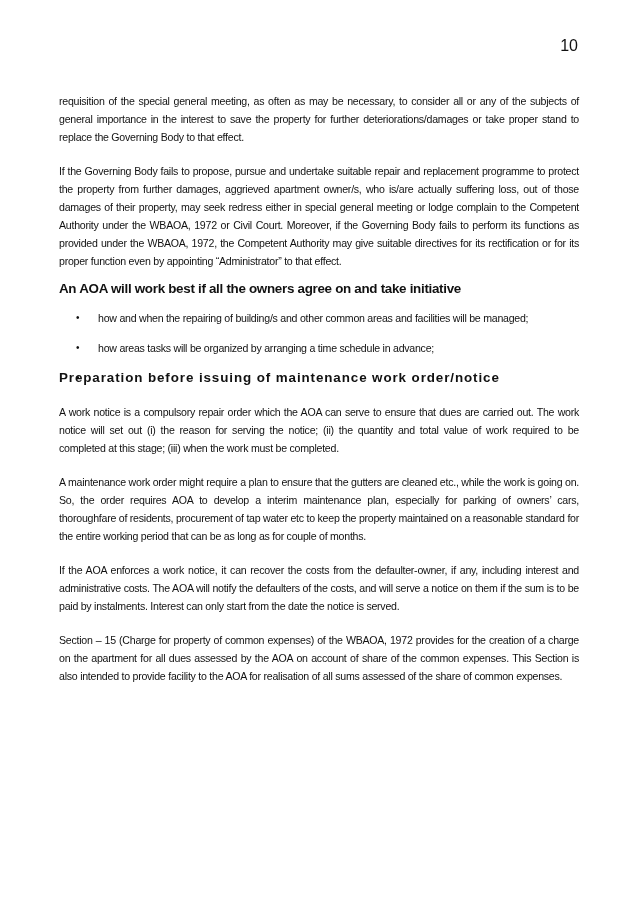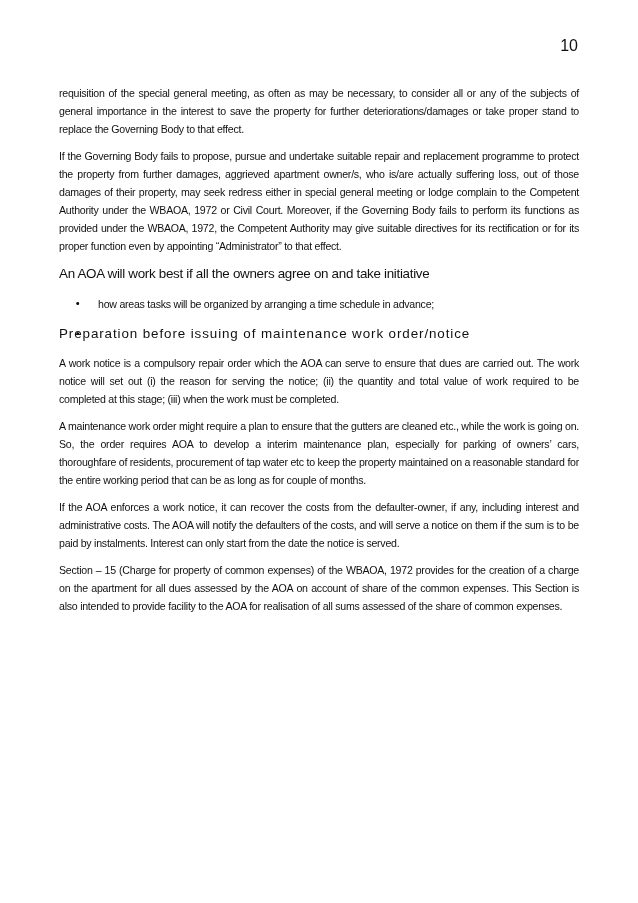--- a/index.html
+++ b/index.html
@@ -1,39 +1,40 @@
 <!DOCTYPE html>
 <html><head>
   <meta charset="utf-8">
   <style>
     html, body { margin: 0; padding: 0; background: #ffffff; }
     body { width: 638px; height: 903px; position: relative; overflow: hidden;
            font-family: "Liberation Sans", sans-serif; color: #111; }
     .page-number { position: absolute; top: 37px; right: 60px; font-size: 16px; }
     .content { position: absolute; top: 76px; left: 59px; width: 520px; }
-    p { margin: 8px 0 9px 0; font-size: 10.6px; line-height: 18px; text-align: justify; letter-spacing: -0.25px; }
-    h2 { margin: 10px 0 11px 0; font-size: 13.4px; font-weight: normal; line-height: 18px; letter-spacing: -0.3px; }
+    p { margin: 16px 0 9px 0; font-size: 10.6px; line-height: 18px; text-align: justify; letter-spacing: -0.25px; }
+    h2 { margin: 10px 0 11px 0; font-size: 13.4px; font-weight: bold; line-height: 18px; letter-spacing: -0.3px; }
     h2.spaced { letter-spacing: 0.9px; }
     ul { margin: 0 0 10px 0; padding: 0; list-style: none; }
     li { position: relative; padding-left: 39px; font-size: 10.6px; line-height: 18px; text-align: justify; margin-bottom: 12px; letter-spacing: -0.25px; }
     li .bullet { position: absolute; left: 17px; top: 0; font-size: 10px; }
   </style>
 </head>
 <body>
 
 <div class="page-number">10</div>
 
 <div class="content">
   <p>requisition of the special general meeting, as often as may be necessary, to consider all or any of the subjects of general importance in the interest to save the property for further deteriorations/damages or take proper stand to replace the Governing Body to that effect.</p>
   <p>If the Governing Body fails to propose, pursue and undertake suitable repair and replacement programme to protect the property from further damages, aggrieved apartment owner/s, who is/are actually suffering loss, out of those damages of their property, may seek redress either in special general meeting or lodge complain to the Competent Authority under the WBAOA, 1972 or Civil Court. Moreover, if the Governing Body fails to perform its functions as provided under the WBAOA, 1972, the Competent Authority may give suitable directives for its rectification or for its proper function even by appointing “Administrator” to that effect.</p>
 
   <h2>An AOA will work best if all the owners agree on and take initiative</h2>
   <ul>
     <li>
       <span class="bullet">•</span>
+      <span>how and when the repairing of building/s and other common areas and facilities will be managed;</span>
     </li>
     <li>
       <span class="bullet">•</span>
       <span>how areas tasks will be organized by arranging a time schedule in advance;</span>
     </li>
     <li>
       <span class="bullet">•</span>
     </li>
   </ul>
 

